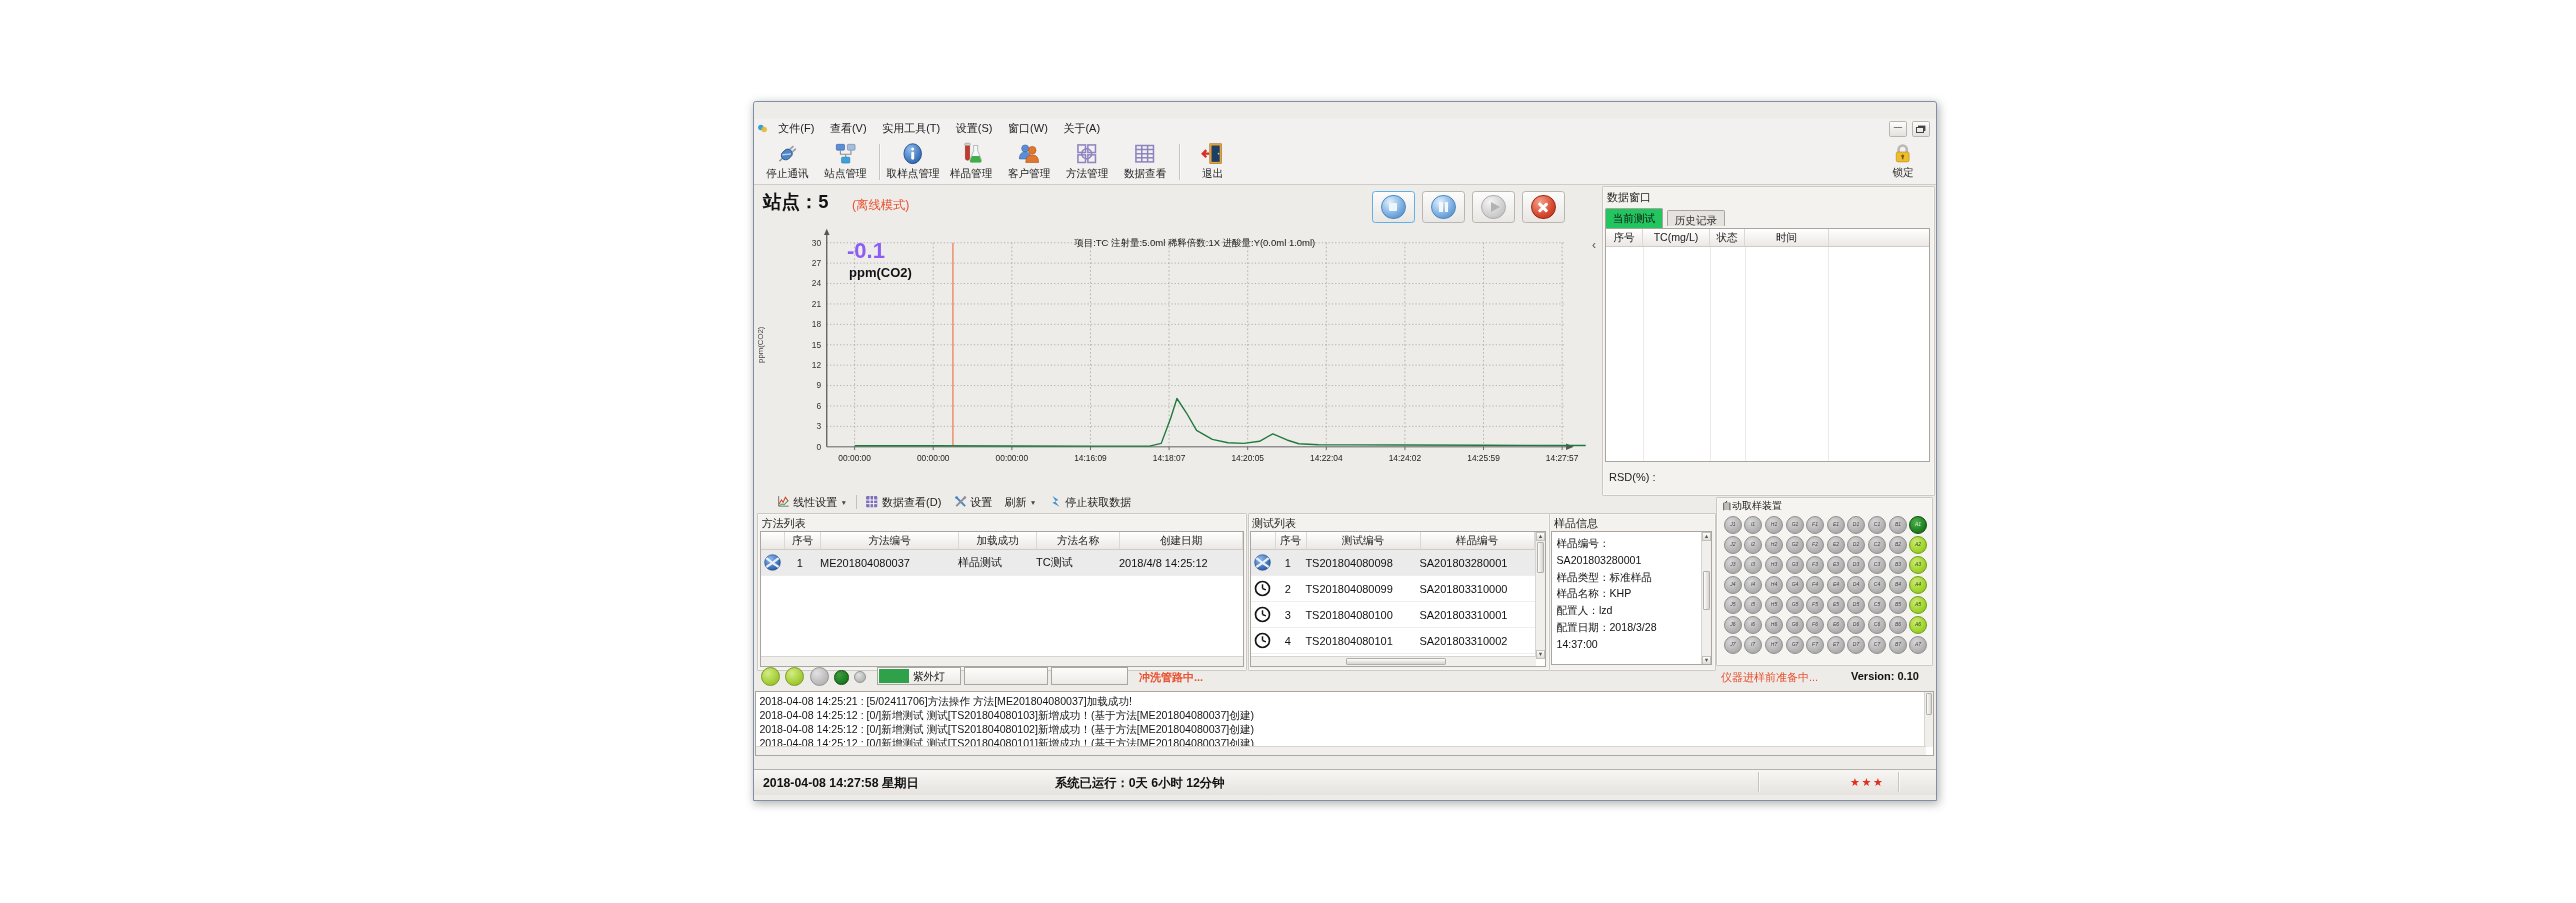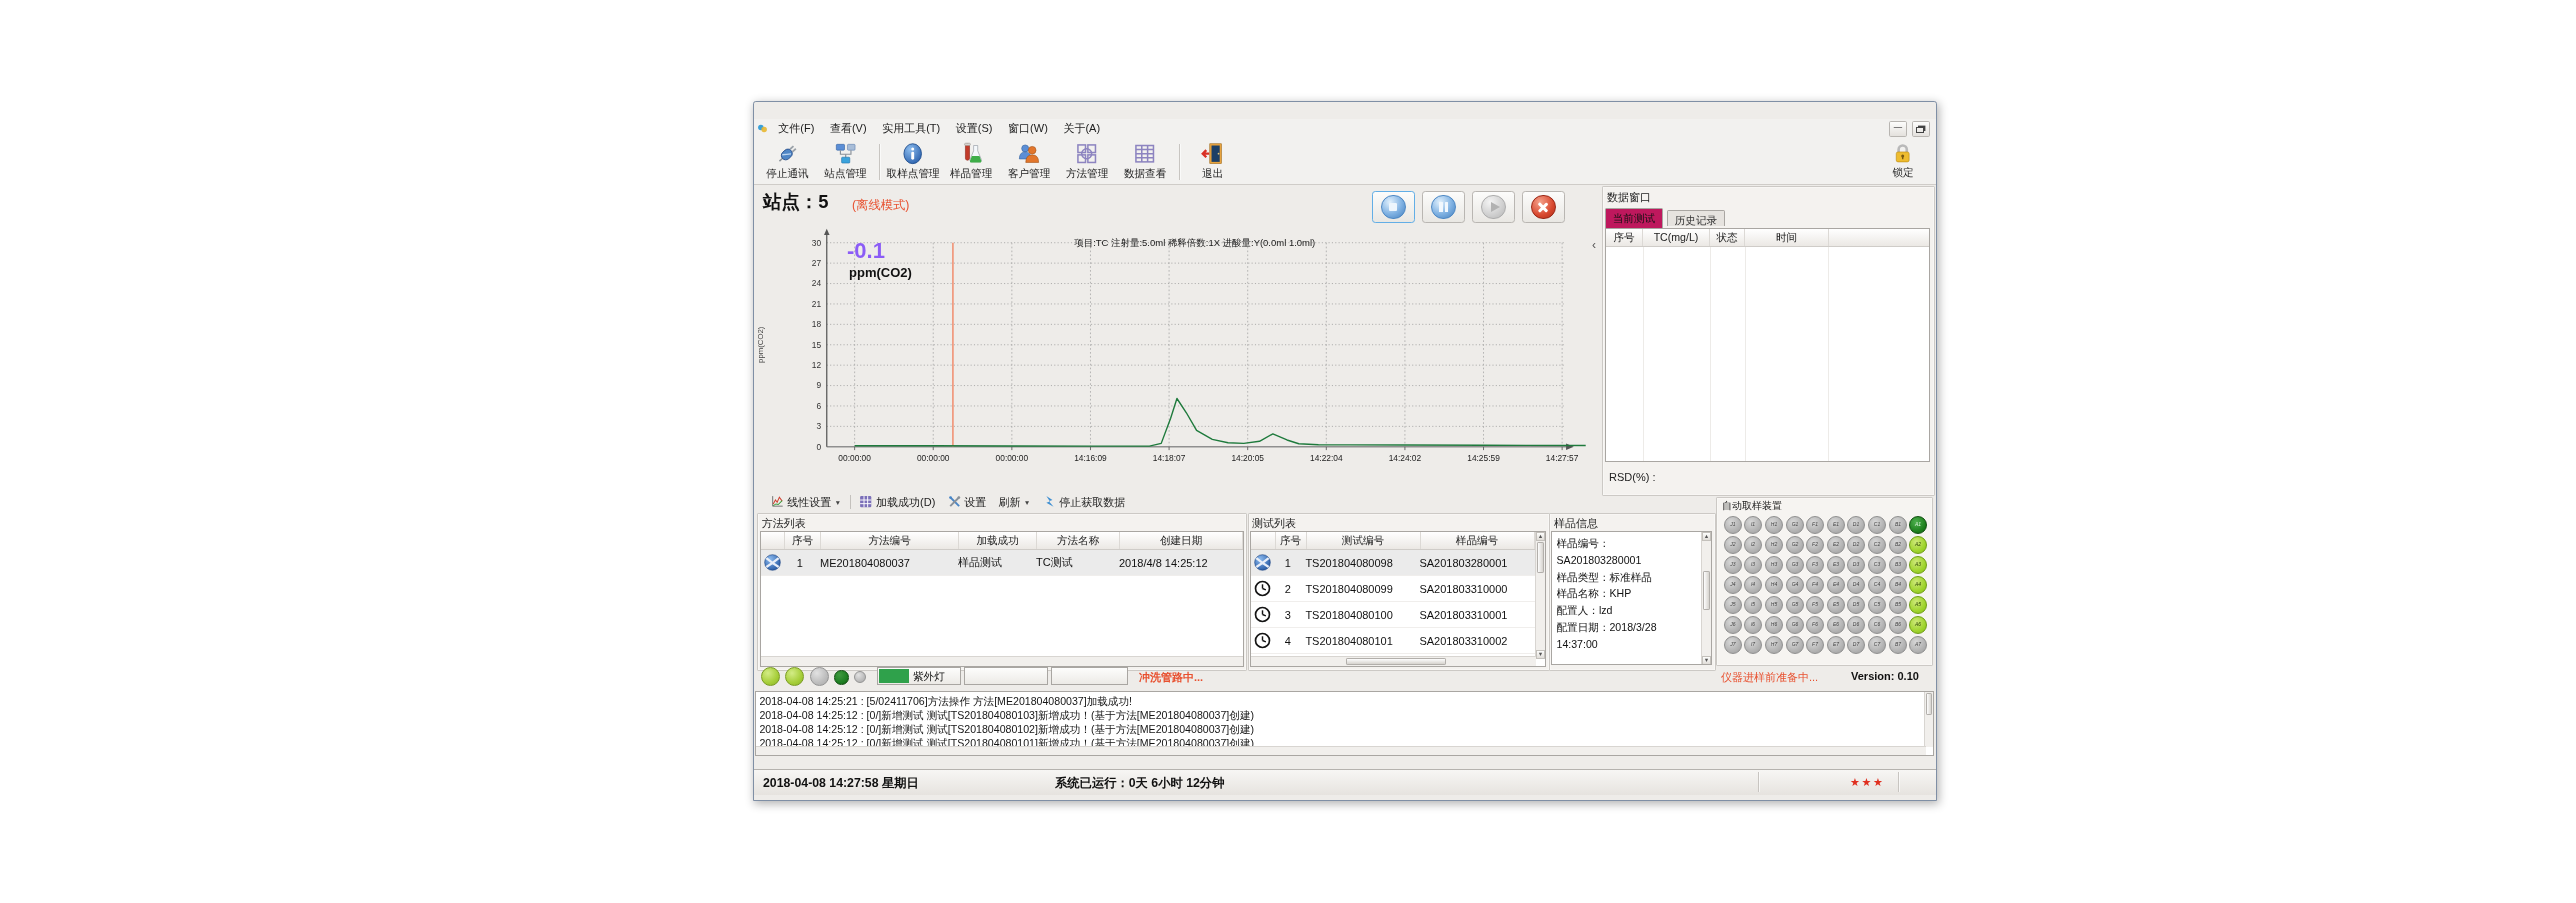--- a/index.html
+++ b/index.html
@@ -58,21 +58,21 @@
   .play-tri{position:absolute;left:9px;top:6.1px;width:0;height:0;border-left:9px solid #b2b2b2;
     border-top:5px solid transparent;border-bottom:5px solid transparent;}
   .x1,.x2{position:absolute;left:5px;top:10px;width:12.3px;height:2.8px;background:#fff;border-radius:1.1px;}
   .x1{transform:rotate(45deg)}.x2{transform:rotate(-45deg)}
   
   #chart-holder{position:absolute;left:0;top:124px;width:848px;height:252px;}
   .big-val{position:absolute;left:93px;top:138px;font-size:22px;font-weight:bold;color:#8b5cf6;line-height:22px;}
   .big-unit{position:absolute;left:95px;top:163px;font-size:13px;font-weight:bold;color:#111;}
   .collapse-btn{position:absolute;left:835px;top:136px;width:10px;height:16.7px;color:#555;
     font-size:12.3px;line-height:15.6px;text-align:center;}
-  .chart-toolbar{position:absolute;left:11px;top:390px;height:20px;display:flex;align-items:center;gap:1px;}
+  .chart-toolbar{position:absolute;left:17px;top:390px;height:20px;display:flex;align-items:center;gap:1px;}
   .ct-item{display:flex;align-items:center;gap:3.3px;font-size:11px;color:#1c1c1c;padding:1.1px 5.6px;border-radius:1.7px;white-space:nowrap;}
   .ct-item svg{width:13.4px;height:13.4px;}
   .ct-sep{width:0.6px;height:14.5px;background:#c4c1bd;margin:0 2.2px;}
   .dd-arrow{font-size:6.7px;color:#444;}
   
   .gbox{position:absolute;border:0.6px solid #ccc9c5;border-radius:1.1px;background:#f4f2ef;box-shadow:inset 0 0 0 0.6px #fbfaf9;}
   .ptitle{position:absolute;font-size:11px;color:#222;white-space:nowrap;}
   .wbox{position:absolute;background:#fff;border:0.6px solid #a9a6a2;box-sizing:border-box;overflow:hidden;}
   .thead{display:flex;height:17.3px;background:linear-gradient(#ffffff,#ebe8e4);border-bottom:0.6px solid #cfccc8;}
   .th{font-size:10.6px;color:#222;text-align:center;line-height:16.7px;border-right:0.6px solid #dcd9d5;
@@ -87,21 +87,21 @@
   .sb-arr{height:9px;background:linear-gradient(#fdfdfc,#e0ddd8);border:0.6px solid #c3c0bb;box-sizing:border-box;
     font-size:5.6px;color:#555;text-align:center;line-height:7.8px;}
   .sb-thumb-v{position:absolute;left:0.6px;width:7.2px;background:linear-gradient(90deg,#fdfdfd,#d6d3ce);
     border:0.6px solid #b2afab;border-radius:1.1px;box-sizing:border-box;}
   .hsb{position:absolute;height:9px;background:#f1efec;border-top:0.6px solid #d8d5d1;}
   .sb-thumb-h{position:absolute;top:0.6px;height:7.2px;background:linear-gradient(#fdfdfd,#d6d3ce);
     border:0.6px solid #b2afab;border-radius:1.1px;box-sizing:border-box;}
   
   .tab{position:absolute;top:0;height:16px;font-size:10.6px;text-align:center;line-height:18px;
     border:0.6px solid #a9a6a2;border-bottom:none;border-radius:1.7px 1.7px 0 0;box-sizing:border-box;white-space:nowrap;padding:0 6.7px;}
-  .tab.active{background:#be185d;z-index:2;height:20px;color:#111;}
+  .tab.active{background:#22c55e;z-index:2;height:20px;color:#111;}
   .tab.inactive{background:#e6e3df;color:#333;top:1.7px;z-index:1;}
   .bodycol{position:absolute;top:0;bottom:0;border-right:0.6px solid #edebe8;}
   
   .cell{position:absolute;width:18px;height:18px;border-radius:50%;box-sizing:border-box;
     background:radial-gradient(circle at 38% 32%,#d8d8d8,#b2b2b2 62%,#9a9a9a);border:1.7px solid #8f8f8f;
     font-size:5px;color:#444;text-align:center;line-height:14.5px;font-style:italic;}
   .cell.ready{background:radial-gradient(circle at 38% 32%,#cfe97a,#9ed32b 62%,#86bb18);border-color:#6f9e14;color:#2c4403;}
   .cell.active{background:radial-gradient(circle at 38% 32%,#4eb04e,#1d7f1d 65%,#115c11);border-color:#0e4d0e;color:#dff3df;}
   .sampler-msg{position:absolute;font-size:11px;color:#e8502f;white-space:nowrap;}
   .sampler-ver{position:absolute;font-size:11px;font-weight:bold;color:#111;white-space:nowrap;}
@@ -364,21 +364,21 @@
           <svg viewBox="0 0 24 24">
             <rect x="2" y="2" width="20" height="20" rx="2" fill="#7b6fb8"></rect>
             <g stroke="#fff" stroke-width="1.7">
               <line x1="2" y1="9" x2="22" y2="9"></line>
               <line x1="2" y1="15.5" x2="22" y2="15.5"></line>
               <line x1="9" y1="2" x2="9" y2="22"></line>
               <line x1="15.5" y1="2" x2="15.5" y2="22"></line>
             </g>
           </svg>
         </span>
-        <span>加载成功(D)</span>
+        <span>数据查看(D)</span>
       </div>
       <div class="ct-item">
         <span style="display:inline-flex;width:13.4px;height:13.4px;">
           <svg viewBox="0 0 24 24">
             <line x1="4" y1="4" x2="20" y2="20" stroke="#4a86c6" stroke-width="3.4"></line>
             <line x1="20" y1="4" x2="4" y2="20" stroke="#8a9199" stroke-width="3.4"></line>
             <circle cx="4.5" cy="4.5" r="2.4" fill="#4a86c6"></circle>
             <circle cx="19.5" cy="4.5" r="2.4" fill="#8a9199"></circle>
           </svg>
         </span>

